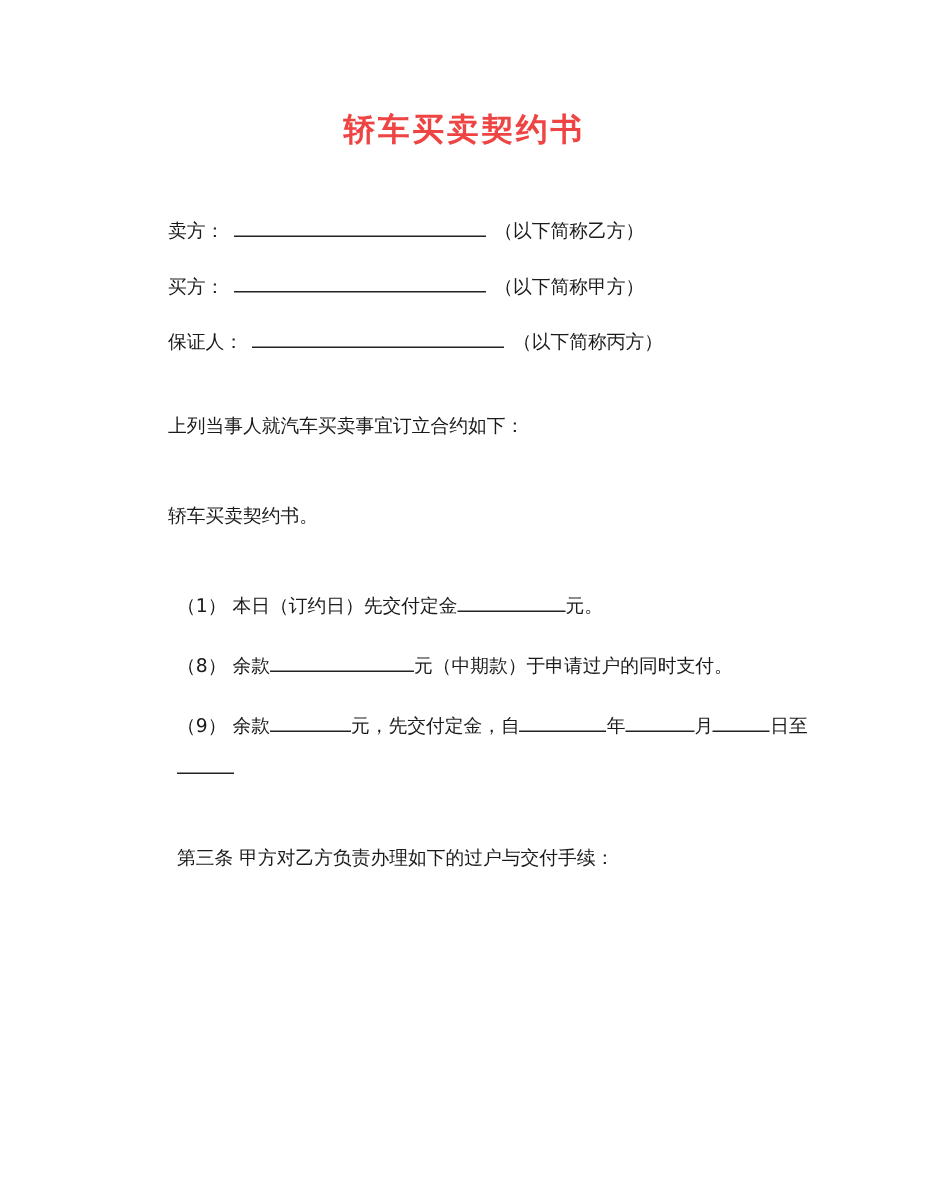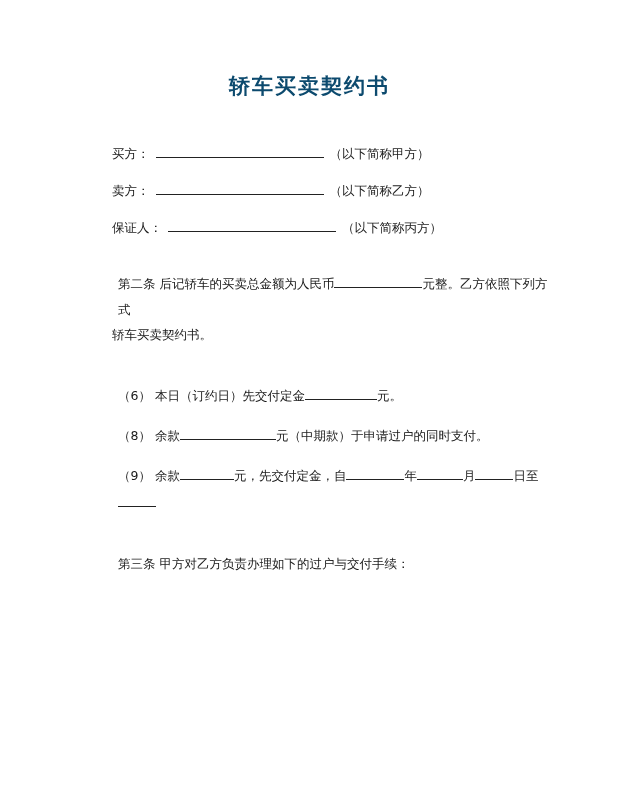--- a/index.html
+++ b/index.html
@@ -22,21 +22,21 @@
     box-sizing: border-box;
     padding: 0 60px;
   }
   .doc-title {
     text-align: center;
     font-size: 21px;
     font-weight: bold;
     letter-spacing: 2px;
     margin-top: 72px;
     margin-bottom: 0;
-    color: #0c4a6e;
+    color: #ef4444;
   }
   .party-block {
     margin-top: 44px;
   }
   .party-row {
     display: flex;
     align-items: baseline;
     font-size: 12.5px;
     margin-bottom: 18px;
     padding-left: 52px;
@@ -96,52 +96,50 @@
 </head>
 <body>
 
 <div class="page">
 
   <h1 class="doc-title">轿车买卖契约书</h1>
 
   <div class="party-block">
 
     <div class="party-row">
+      <span class="party-label">卖方：</span>
+      <span class="blank party-blank"></span>
+      <span class="party-suffix">（以下简称乙方）</span>
+    </div>
+
+    <div class="party-row">
       <span class="party-label">买方：</span>
       <span class="blank party-blank"></span>
       <span class="party-suffix">（以下简称甲方）</span>
-    </div>
-
-    <div class="party-row">
-      <span class="party-label">卖方：</span>
-      <span class="blank party-blank"></span>
-      <span class="party-suffix">（以下简称乙方）</span>
     </div>
 
     <div class="party-row">
       <span class="party-label">保证人：</span>
       <span class="blank party-blank"></span>
       <span class="party-suffix">（以下简称丙方）</span>
     </div>
 
   </div>
 
+  <p class="body-p indent-1 gap-lg">上列当事人就汽车买卖事宜订立合约如下：</p>
 
 
   <div class="gap-lg">
-    <p class="body-p indent-2">
-      <span>第二条  后记轿车的买卖总金额为人民币</span><span class="blank b1"></span><span>元整。乙方依照下列方式</span>
-    </p>
     <p class="body-p wrap-line">轿车买卖契约书。</p>
   </div>
 
   <div class="gap-lg">
 
     <p class="sub-item">
-      <span>（6）  本日（订约日）先交付定金</span><span class="blank b2"></span><span>元。</span>
+      <span>（1）  本日（订约日）先交付定金</span><span class="blank b2"></span><span>元。</span>
     </p>
 
     <p class="sub-item">
       <span>（8）  余款</span><span class="blank b3"></span><span>元（中期款）于申请过户的同时支付。</span>
     </p>
 
     <p class="sub-item">
       <span>（9）  余款</span><span class="blank b4"></span><span>元，先交付定金，自</span><span class="blank b5"></span><span>年</span><span class="blank b6"></span><span>月</span><span class="blank b7"></span><span>日至</span><span class="blank b7"></span>
     </p>
 

